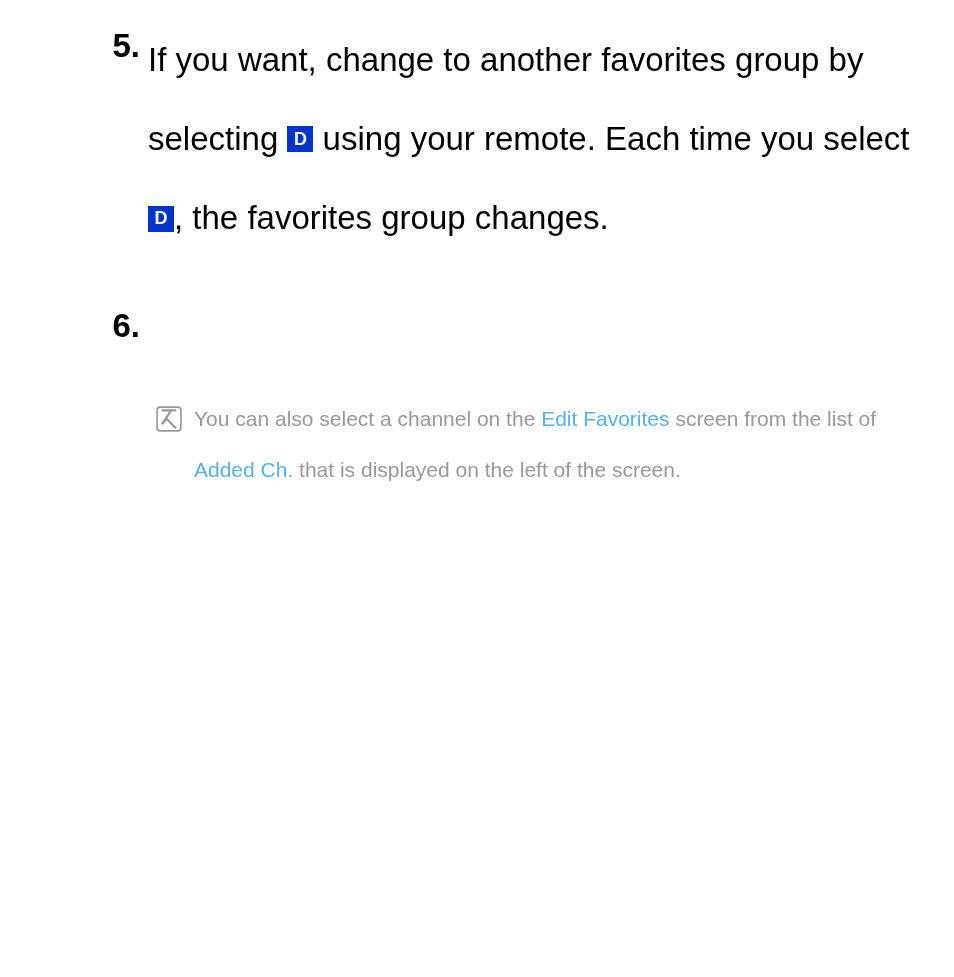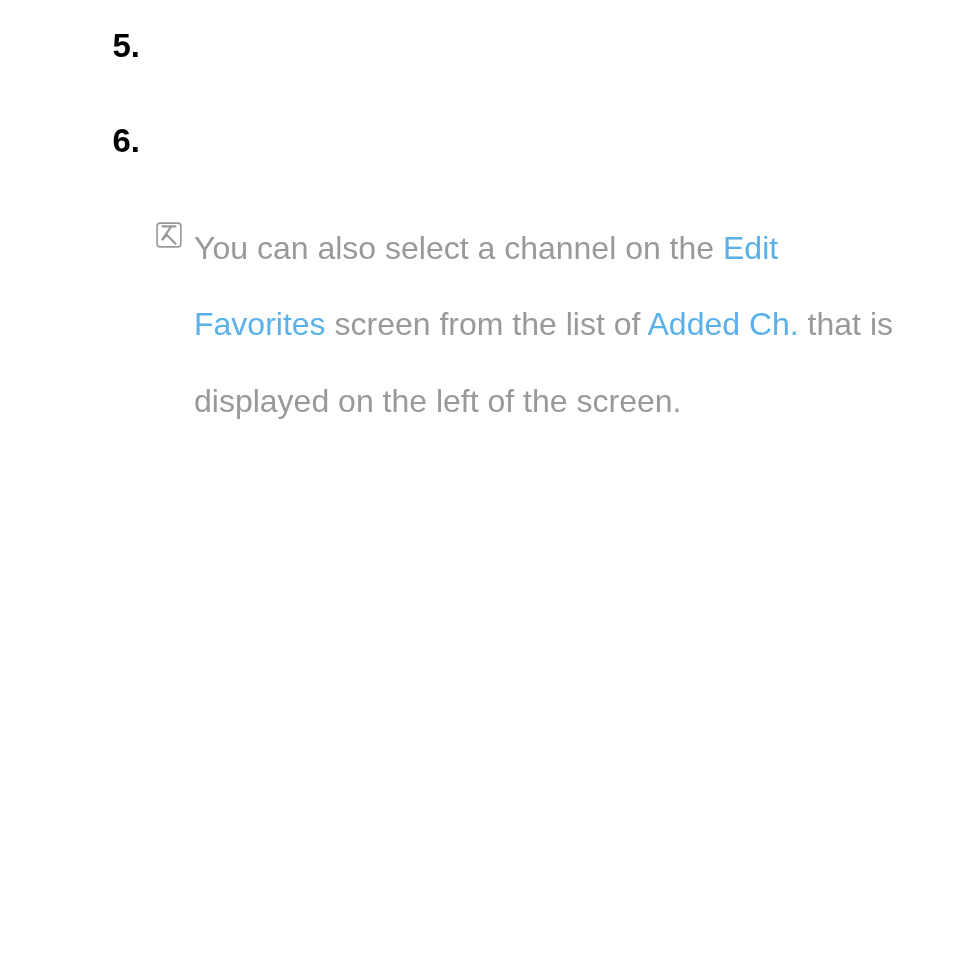--- a/index.html
+++ b/index.html
@@ -65,34 +65,35 @@
       margin-top: 12px;
       display: flex;
       align-items: flex-start;
       justify-content: flex-start;
     }
     .note-icon svg {
       width: 26px;
       height: 26px;
     }
     .note-content {
-      font-size: 32px;
+      font-size: 21px;
       color: #999;
       line-height: 2.4;
       flex: 1;
     }
     .link-text {
       color: #5ab0e8;
     }
   </style>
 </head>
 <body>
 
 <div class="list-item">
   <div class="item-number">5.</div>
+  <div class="item-content"><span>If you want, change to another favorites group by selecting </span><span class="button-badge button-d">D</span><span> using your remote. Each time you select </span><span class="button-badge button-d">D</span><span>, the favorites group changes.</span></div>
 </div>
 
 <div class="list-item">
   <div class="item-number">6.</div>
 </div>
 
 <div class="note-block">
   <div class="note-icon">
     <svg viewBox="0 0 24 24">
       <rect x="1" y="1" width="22" height="22" rx="3" fill="none" stroke="#999" stroke-width="1.5"></rect>

